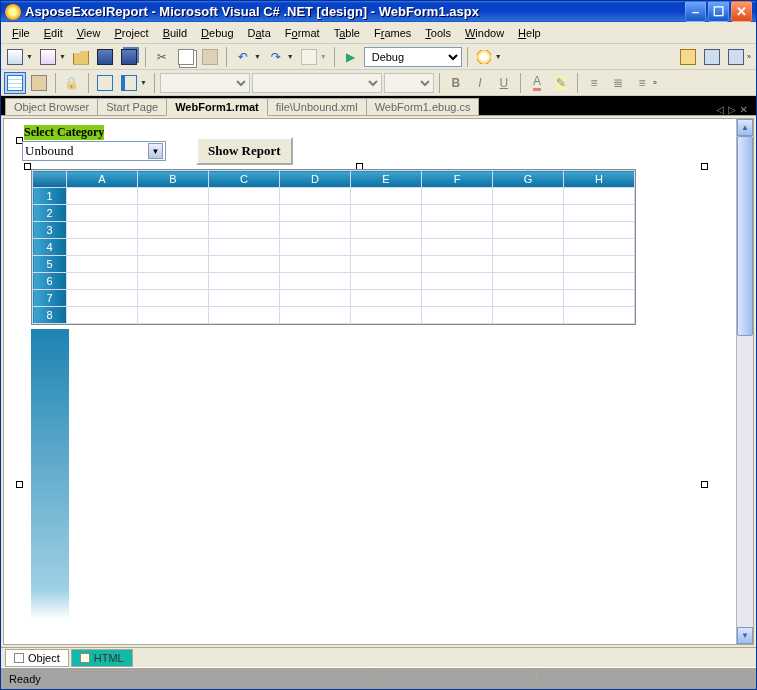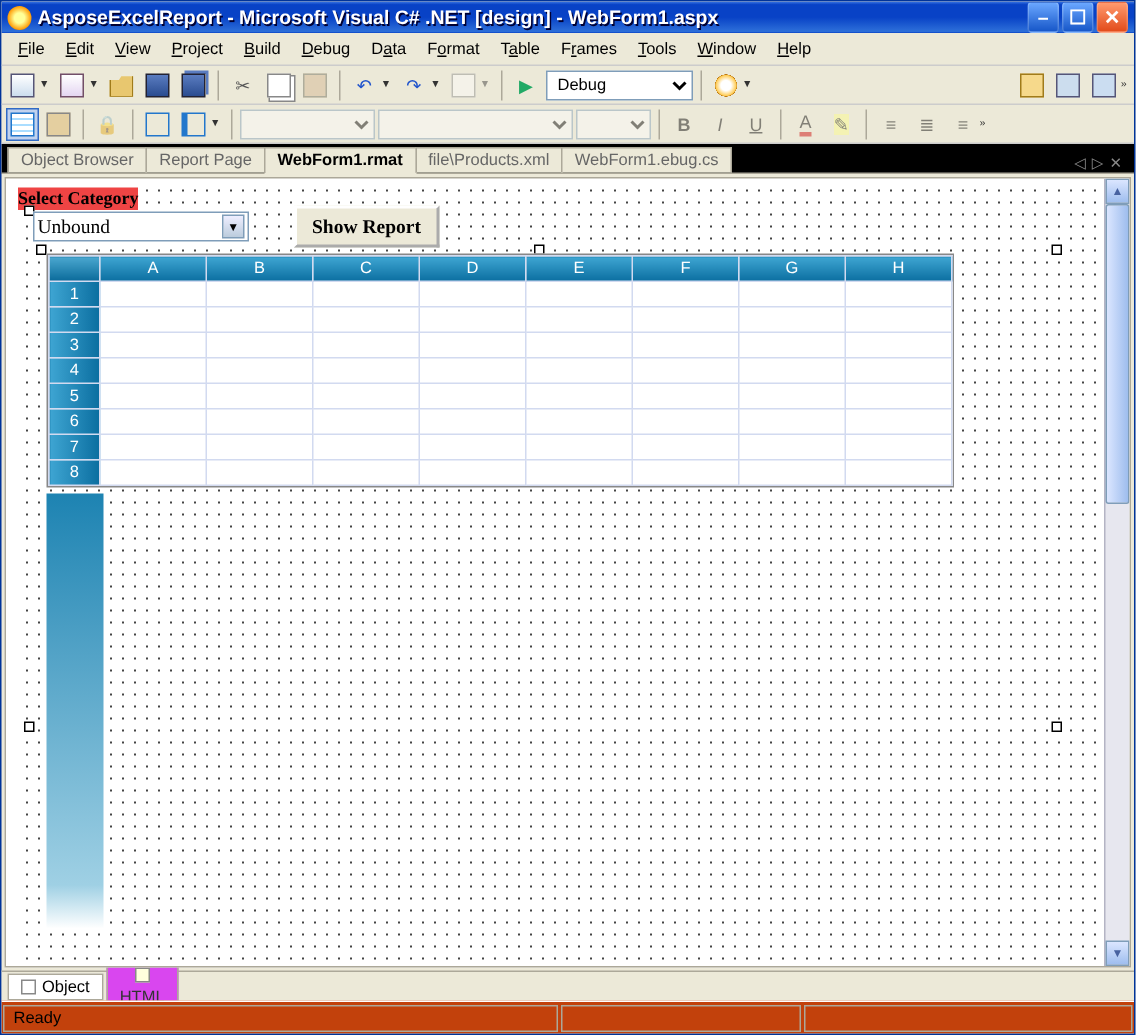--- a/index.html
+++ b/index.html
@@ -124,23 +124,23 @@
   overflow: hidden;
   border: 1px solid #aca899;
   margin: 2px;
 }
 .dotgrid {
   position: absolute; left:10px; top:4px; right:0; bottom:0;
   background-image: radial-gradient(#444 0.5px, transparent 0.5px);
   background-size: 8px 8px;
 }
 .form-label {
-  position: absolute; left: 8px; top: 6px;
+  position: absolute; left: 20px; top: 6px;
   font-size: 12px; font-weight: bold; font-family: "Times New Roman", serif;
-  background: #ef4444;
+  background: #84cc16;
 }
 .combo {
   position:absolute; left:18px; top:22px; width:144px; height:20px;
   background:#fff; border:1px solid #7f9db9;
   display:flex; align-items:center; padding:0 2px;
   font-family: "Times New Roman", serif; font-size:13px;
 }
 .combo .cbtn { margin-left:auto; width:15px; height:16px; background:linear-gradient(#eef,#bcd); border:1px solid #7f9db9; display:flex; align-items:center; justify-content:center; font-size:8px;}
 .button3d {
   position:absolute; left:192px; top:18px;
@@ -182,26 +182,26 @@
 .vscroll .track { flex:1; }
 
 
 .viewtabs {
   height:20px; background:#ece9d8;
   display:flex; align-items:center;
   border-top:1px solid #aca899;
   padding:0 4px;
 }
 .viewtab { padding:2px 8px; border:1px solid #aca899; background:#fff; margin-right:2px; display:flex; align-items:center; gap:4px;}
-.viewtab.inactive { background:#d946ef; color:#333;flex-direction:column;}
+.viewtab.inactive { background:#14b8a6; color:#333;}
 .viewtab .vicon { width:10px; height:10px; border:1px solid #888;}
 
 
 .statusbar {
-  height:22px; background:#c2410c;
+  height:22px; background:#a3a3a3;
   border-top:1px solid #fff;
   display:flex; align-items:center;
   font-size:11px;
 }
 .status-cell { border:1px solid #aca899; height:18px; margin:1px; padding:1px 6px; display:flex; align-items:center;}
 .status-cell.main { flex:0 0 370px;}
 .status-cell.s2 { flex:0 0 160px;}
 .status-cell.s3 { flex:1;}
 </style>
 </head>
@@ -340,23 +340,23 @@
     </div>
   <div class="tsep"></div>
   <div class="tbutton greyed">≡</div>
   <div class="tbutton greyed">≣</div>
   <div class="tbutton greyed">≡</div>
   <span class="tdrop">»</span>
 </div>
 
 <div class="doctabs">
   <div class="doctab">Object Browser</div>
-  <div class="doctab">Report Page</div>
+  <div class="doctab">Start Page</div>
   <div class="doctab active">WebForm1.rmat</div>
-  <div class="doctab">file\Products.xml</div>
+  <div class="doctab">file\Unbound.xml</div>
   <div class="doctab">WebForm1.ebug.cs</div>
   <div class="doctab-nav">
     <span>◁</span>
     <span>▷</span>
     <span>✕</span>
   </div>
 </div>
 
 <div class="designer">
   <div class="dotgrid"></div>

